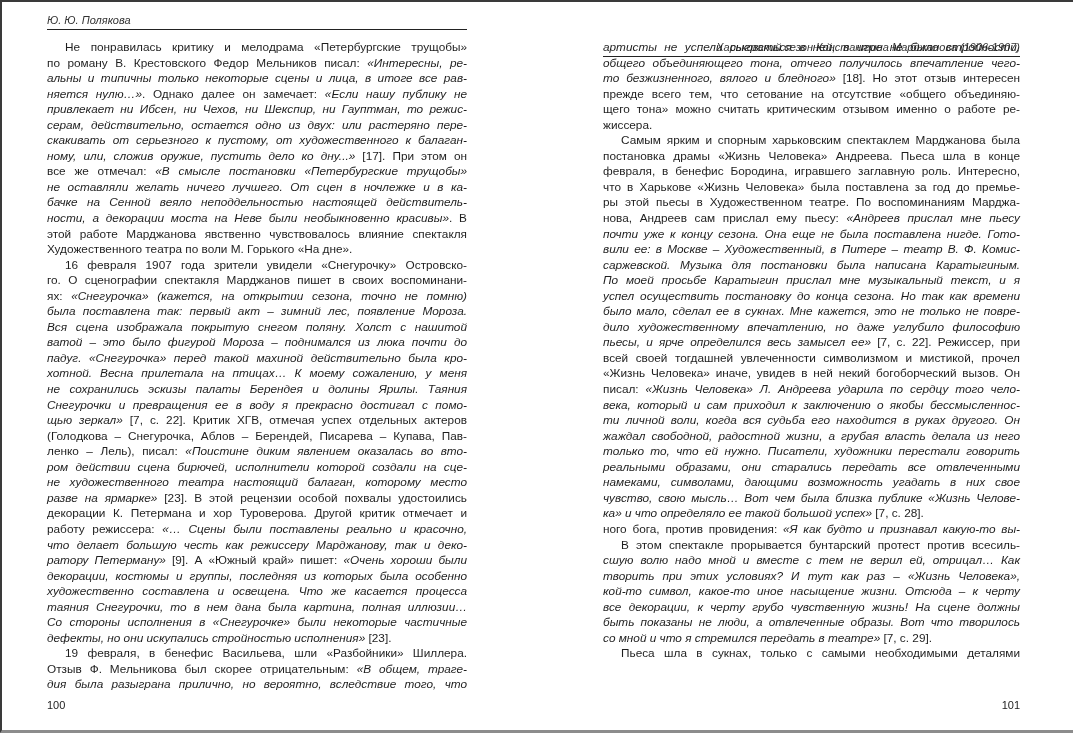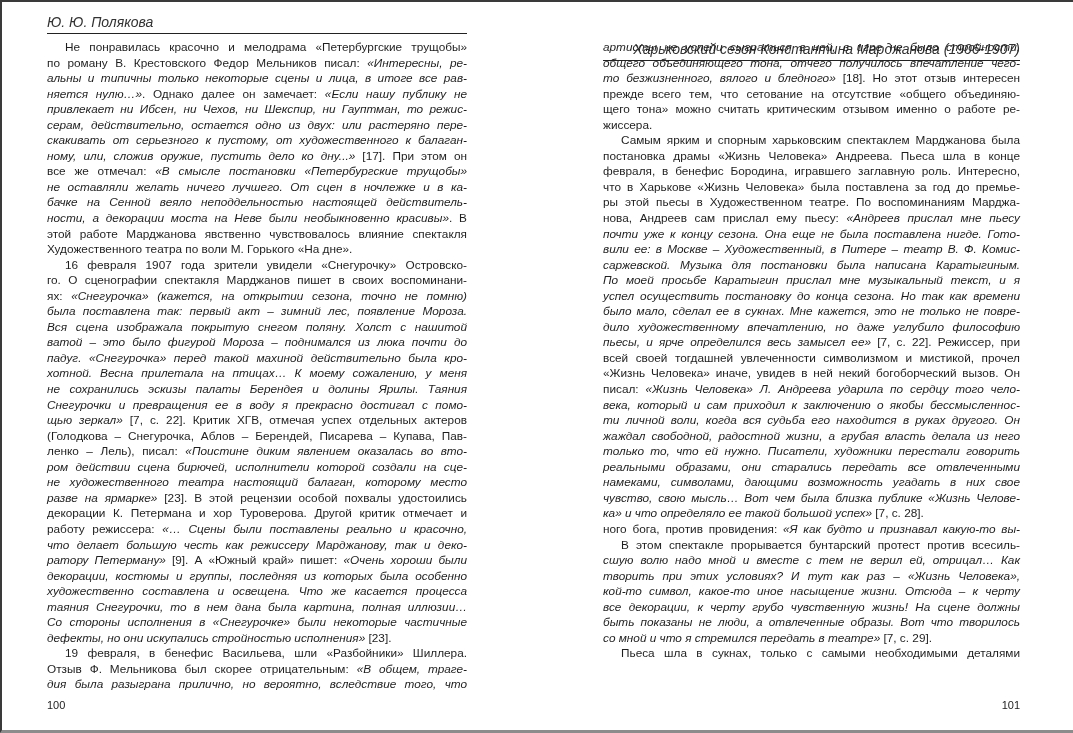--- a/index.html
+++ b/index.html
@@ -9,21 +9,21 @@
     }
     .frame {
       position: absolute; left: 0; top: 0; width: 1073px; height: 733px; box-sizing: border-box;
       border-top: 2px solid #3a3a3a; border-left: 2px solid #3a3a3a; border-bottom: 3px solid #8c8c8c;
     }
     .page { position: absolute; top: 0; height: 733px; }
     .page.left { left: 47px; width: 420px; }
     .page.right { left: 603px; width: 417px; }
     .running-head {
       position: absolute; top: 14px; left: 0; right: 0;
-      font-size: 14px; font-style: italic; color: #333;
+      font-size: 11px; font-style: italic; color: #333;
       padding-bottom: 3px; border-bottom: 1px solid #222;
     }
     .right .running-head { text-align: right; margin-top: 27px; }
     .body-text {
       position: absolute; top: 40px; left: 0; right: 0;
       font-size: 11.8px; line-height: 15.55px; text-align: justify;
     }
     .line { display: block; white-space: nowrap; text-align: justify; text-align-last: justify; height: 15.55px; }
     .line.last { text-align-last: left; }
     .line.indent { padding-left: 18px; }
@@ -34,21 +34,21 @@
     .right .folio { right: 0; }
   </style>
 </head>
 <body>
 
 <div class="frame"></div>
 
 <div class="page left">
   <div class="running-head">Ю. Ю. Полякова</div>
   <div class="body-text">
-      <span class="line indent"><span>Не понравилась красочно и мелодрама «Петербургские трущобы»</span></span>
+      <span class="line indent"><span>Не понравилась критику и мелодрама «Петербургские трущобы»</span></span>
       <span class="line"><span>по роману В. Крестовского Федор Мельников писал: </span><i>«Интересны, ре-</i></span>
       <span class="line"><i>альны и типичны только некоторые сцены и лица, в итоге все рав-</i></span>
       <span class="line"><i>няется нулю…»</i><span>. Однако далее он замечает: </span><i>«Если нашу публику не</i></span>
       <span class="line"><i>привлекает ни Ибсен, ни Чехов, ни Шекспир, ни Гауптман, то режис-</i></span>
       <span class="line"><i>серам, действительно, остается одно из двух: или растеряно пере-</i></span>
       <span class="line"><i>скакивать от серьезного к пустому, от художественного к балаган-</i></span>
       <span class="line"><i>ному, или, сложив оружие, пустить дело ко дну...»</i><span> [17]. При этом он</span></span>
       <span class="line"><span>все же отмечал: </span><i>«В смысле постановки «Петербургские трущобы»</i></span>
       <span class="line"><i>не оставляли желать ничего лучшего. От сцен в ночлежке и в ка-</i></span>
       <span class="line"><i>бачке на Сенной веяло неподдельностью настоящей действитель-</i></span>

